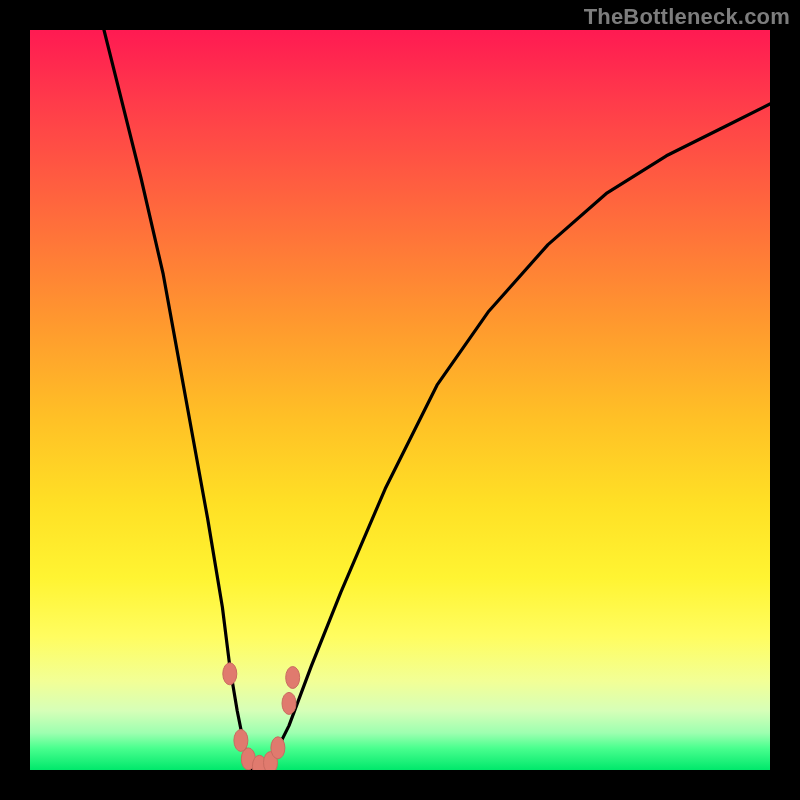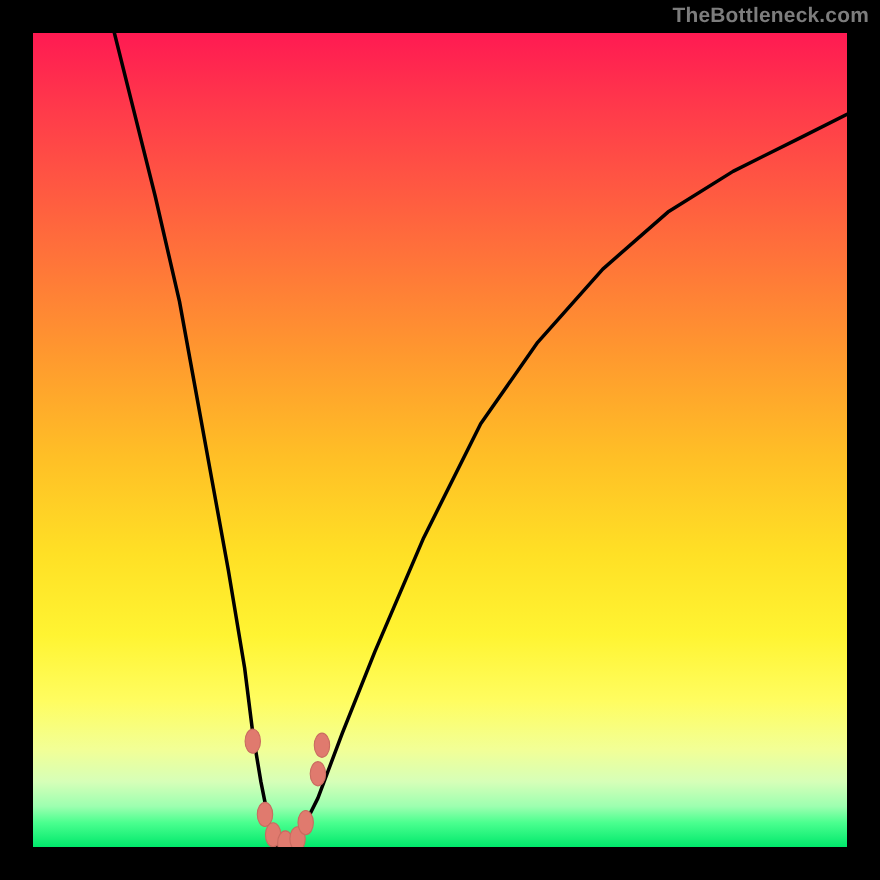--- a/index.html
+++ b/index.html
@@ -55,21 +55,21 @@
     left: 0;
     top: 0;
     width: 740px;
     height: 740px;
   }
   .watermark {
     position: absolute;
     top: 4px;
     right: 10px;
     color: #7d7d7d;
-    font-size: 19px;
+    font-size: 22px;
     font-weight: 600;
     letter-spacing: 0.2px;
   }
 </style>
 </head>
 <body>
 
 <div class="frame">
   <div class="plot">
     <div class="gradient"></div>

